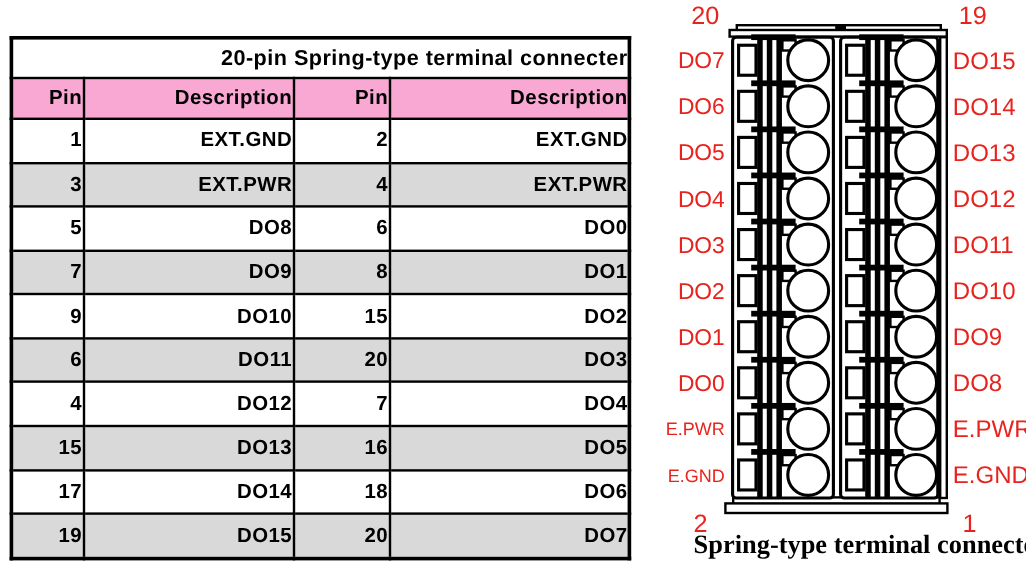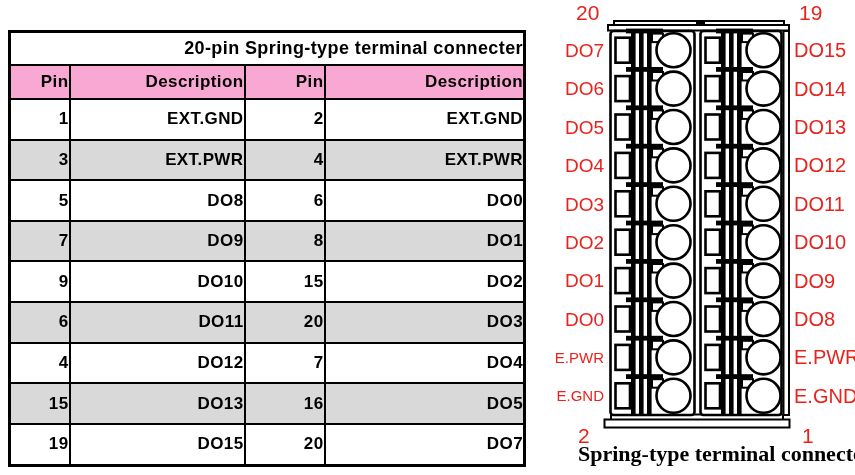--- a/index.html
+++ b/index.html
@@ -99,20 +99,26 @@
       <td>7</td>
       <td>DO4</td>
     </tr>
     <tr>
       <td>15</td>
       <td>DO13</td>
       <td>16</td>
       <td>DO5</td>
     </tr>
     <tr>
+      <td>17</td>
+      <td>DO14</td>
+      <td>18</td>
+      <td>DO6</td>
+    </tr>
+    <tr>
       <td>19</td>
       <td>DO15</td>
       <td>20</td>
       <td>DO7</td>
     </tr>
   </tbody>
 </table>
 
 <svg id="diagram-svg" width="300" height="475" viewBox="555 0 300 475" xmlns="http://www.w3.org/2000/svg">
   <defs>

